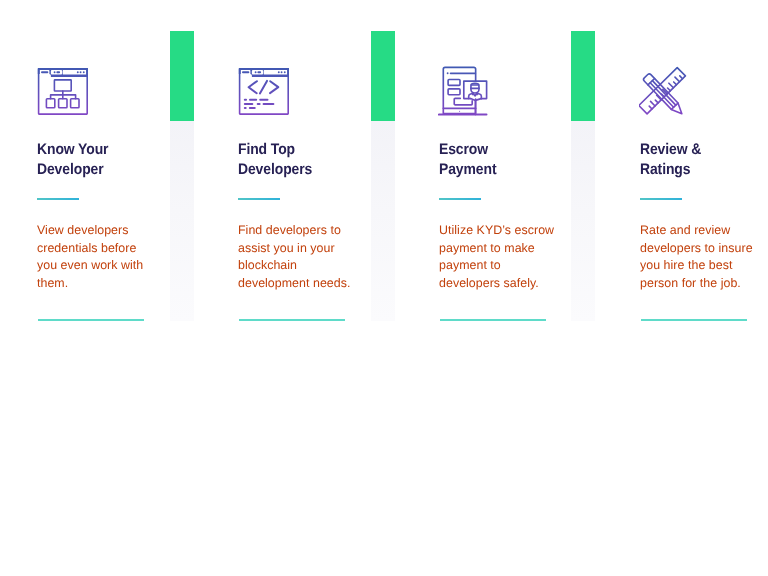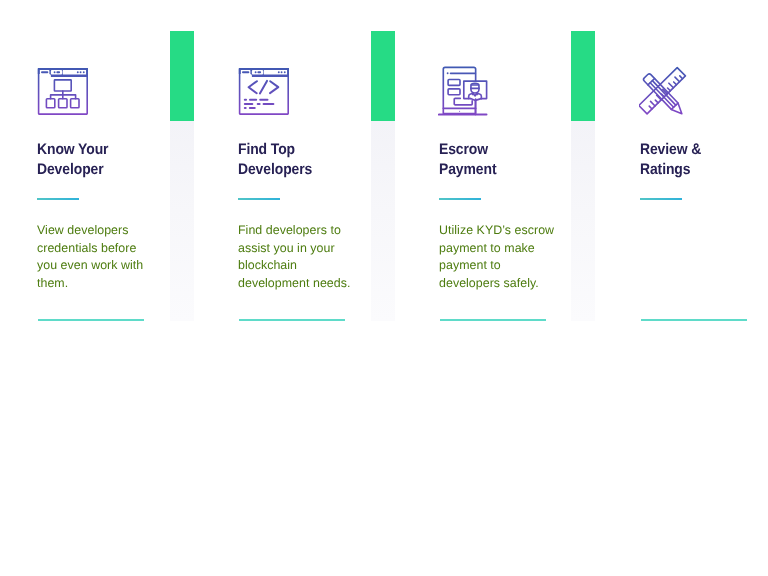--- a/index.html
+++ b/index.html
@@ -21,21 +21,21 @@
 
   .card{position:absolute;top:0;width:160px;height:340px;margin-left:10px;}
   .card .icon-wrap{position:absolute;left:-1px;top:66px;width:54px;height:51px;}
   .card .icon-wrap svg{display:block;}
   .card .card-title{position:absolute;left:0;top:140px;width:180px;
     font-size:15.4px;font-weight:700;color:#272154;line-height:20px;letter-spacing:-0.1px;
     transform:scaleX(0.905);transform-origin:0 0;}
   .card .card-rule{position:absolute;left:-0.5px;top:197.6px;height:2.7px;width:42px;
     background:linear-gradient(90deg,#51c5c7 0%,#2fb2da 100%);}
   .card .card-desc{position:absolute;left:0;top:222px;width:120px;
-    font-size:12.4px;color:#4d7c0f;line-height:17.6px;letter-spacing:0.05px;}
+    font-size:12.4px;color:#c2410c;line-height:17.6px;letter-spacing:0.05px;}
   .card .card-bottomline{position:absolute;left:1px;top:319.4px;height:1.4px;width:106px;
     background:#5fdbc9;}
 </style>
 </head>
 <body>
 
 <div class="stage">
 
   <div class="divider" style="left:170px;">
     <div class="bar-green"></div>
@@ -216,16 +216,17 @@
           <path d="M32.33 43.39 L38.99 37.05"></path>
           <path d="M11.17 16.74 L34.55 41.28 M13.39 14.63 L36.76 39.16"></path>
         </g>
       </svg>
     </div>
     <div class="card-title">
       <div>Review &amp;</div>
       <div>Ratings</div>
     </div>
     <div class="card-rule"></div>
+    <div class="card-desc">Rate and review developers to insure you hire the best person for the job.</div>
     <div class="card-bottomline"></div>
   </div>
 
 </div>
 
 </body></html>

